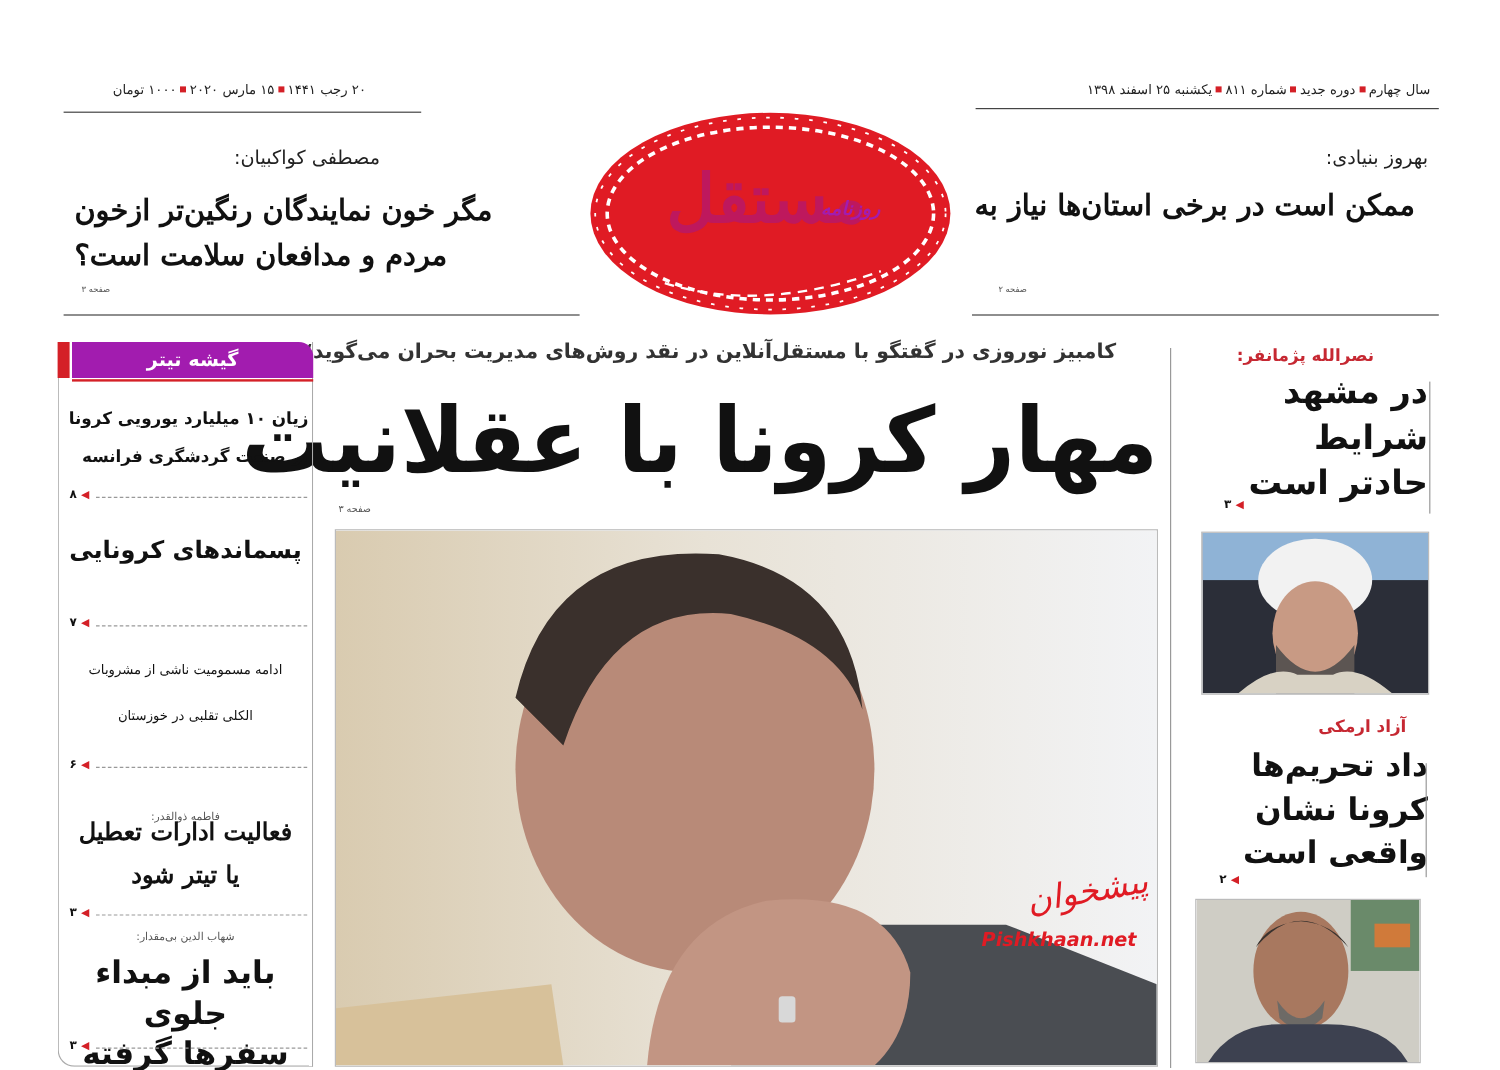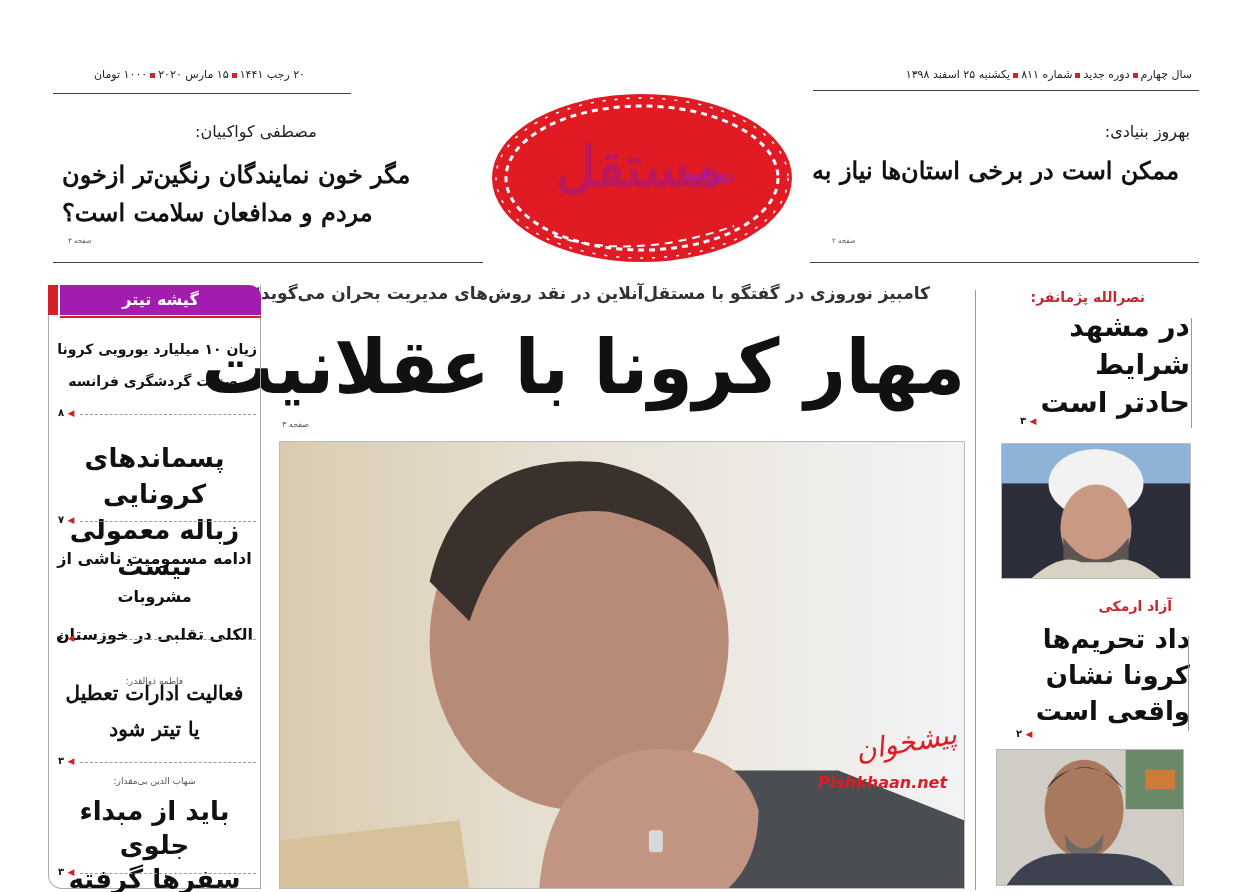--- a/index.html
+++ b/index.html
@@ -36,23 +36,23 @@
 
     
     .leftbox { position: absolute; left: 48px; top: 285px; width: 213px; height: 604px; border: 1px solid #aaa; border-top: none; border-radius: 0 0 0 14px; }
     .leftbox-header { position: absolute; left: 48px; top: 285px; width: 213px; height: 32px; }
     .leftbox-header .bar { position: absolute; left: 12px; top: 0; right: 0; height: 30px; background: #a21caf; border-radius: 0 12px 0 0; color: #fff; font-weight: bold; font-size: 16px; text-align: center; line-height: 30px; }
     .leftbox-header .red { position: absolute; left: 0; top: 0; width: 10px; height: 30px; background: #d42027; }
     .leftbox-header .underline { position: absolute; left: 12px; right: 0; top: 31px; height: 2px; background: #d42027; }
 
     .lb-item { position: absolute; left: 52px; width: 205px; text-align: center; color: #111; }
     .lb-item.h-sm { font-size: 14px; font-weight: bold; line-height: 32px; }
-    .lb-item.h-lg { font-size: 26px; font-weight: bold; line-height: 36px; }
+    .lb-item.h-lg { font-size: 20px; font-weight: bold; line-height: 36px; }
     .lb-item.h-md { font-size: 20px; font-weight: bold; line-height: 36px; font-family: "DejaVu Serif", serif; }
-    .lb-item.h-xs { font-size: 16px; font-weight: bold; line-height: 38px; }
+    .lb-item.h-xs { font-size: 11px; font-weight: normal; line-height: 38px; }
     .lb-kicker { position: absolute; left: 52px; width: 205px; text-align: center; font-size: 9px; color: #555; }
 
     .divider { position: absolute; left: 56px; width: 200px; height: 0; border-top: 1px dashed #999; }
     .pnum { position: absolute; left: 58px; font-size: 10px; font-weight: bold; color: #111; direction: ltr; }
     .pnum .arrow { color: #d42027; font-size: 9px; }
 
     
     .r-kicker { position: absolute; font-size: 14px; font-weight: bold; color: #c62832; text-align: center; white-space: nowrap; }
     .r-headline { position: absolute; font-size: 28px; font-weight: bold; line-height: 38px; color: #111; text-align: right; }
     .vline { position: absolute; width: 1px; background: #999; }
@@ -136,21 +136,20 @@
 
 <div class="lb-item h-sm" style="top:333px;text-align:right;">
   <div>زیان ۱۰ میلیارد یورویی کرونا</div>
   <div>بر صنعت گردشگری فرانسه</div>
 </div>
 <div class="divider" style="top:414px; left:80px; width:176px;"></div>
 <div class="pnum" style="top:407px;"><span>۸</span> <span class="arrow">◀</span></div>
 
 <div class="lb-item h-lg" style="top:440px;">
   <div>پسماندهای کرونایی</div>
-  <div>زباله معمولی نیست</div>
 </div>
 <div class="divider" style="top:521px; left:80px; width:176px;"></div>
 <div class="pnum" style="top:514px;"><span>۷</span> <span class="arrow">◀</span></div>
 
 <div class="lb-item h-xs" style="top:540px;">
   <div>ادامه مسمومیت ناشی از مشروبات</div>
   <div>الکلی تقلبی در خوزستان</div>
 </div>
 <div class="divider" style="top:639px; left:80px; width:176px;"></div>
 <div class="pnum" style="top:632px;"><span>۶</span> <span class="arrow">◀</span></div>

